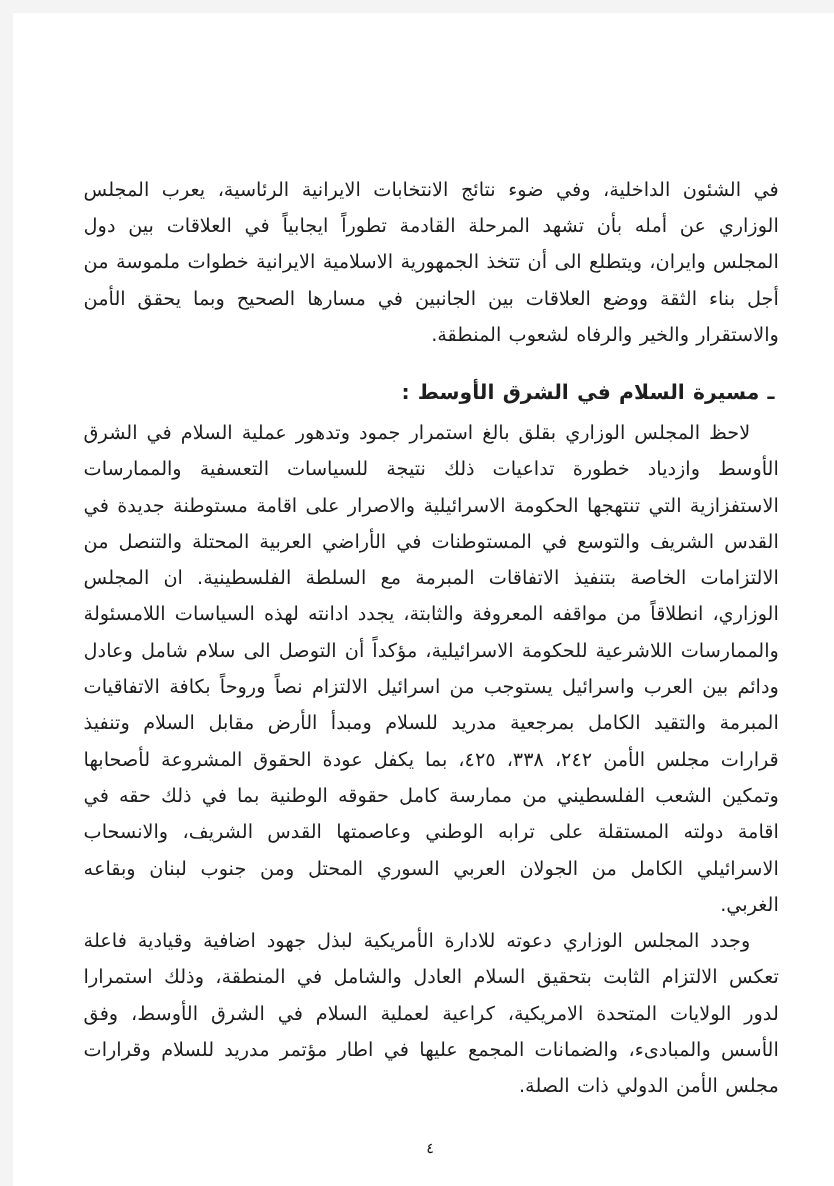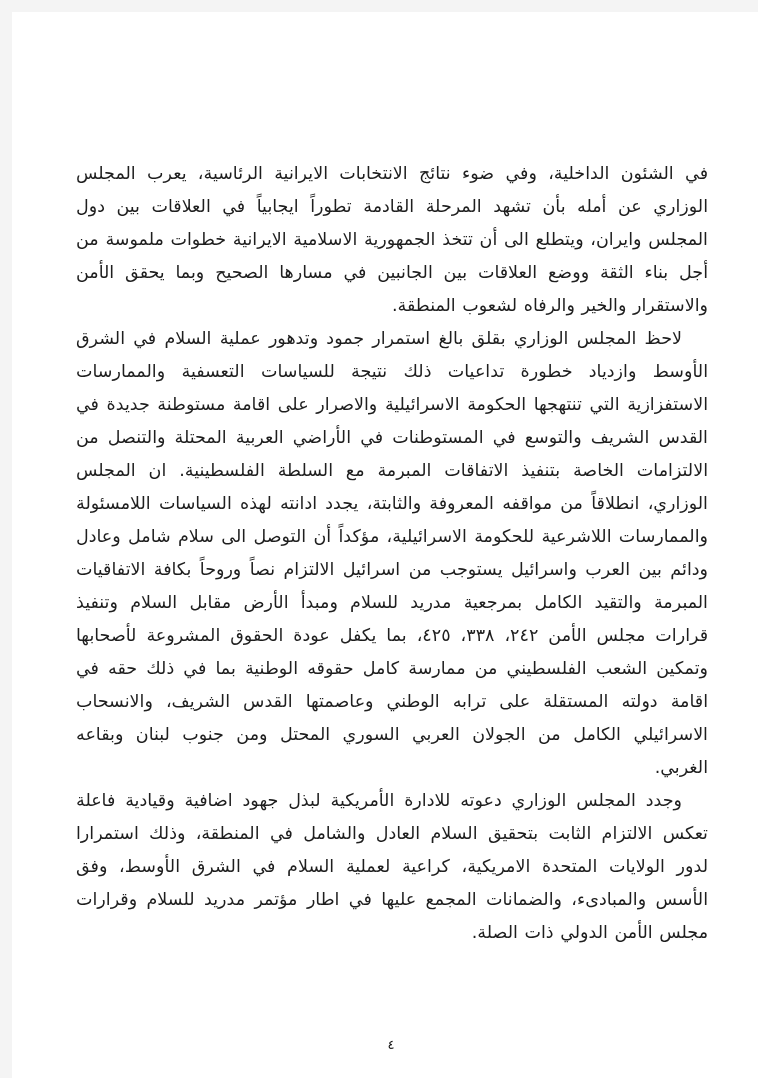--- a/index.html
+++ b/index.html
@@ -65,20 +65,21 @@
 </style>
 </head>
 <body>
 
 <div class="scan-page">
 
   <div class="text-block">
 
     <p class="para">في الشئون الداخلية، وفي ضوء نتائج الانتخابات الايرانية الرئاسية،  يعرب المجلس الوزاري عن أمله بأن تشهد المرحلة القادمة تطوراً ايجابياً في العلاقات بين دول المجلس وايران، ويتطلع الى أن تتخذ الجمهورية الاسلامية الايرانية خطوات ملموسة من أجل بناء الثقة ووضع العلاقات بين الجانبين في مسارها الصحيح وبما يحقق الأمن والاستقرار والخير والرفاه لشعوب المنطقة.</p>
 
+    <h2 class="section-heading">ـ مسيرة السلام في الشرق الأوسط :</h2>
 
     <p class="para indented">لاحظ المجلس الوزاري بقلق بالغ استمرار جمود وتدهور عملية السلام في الشرق الأوسط وازدياد خطورة تداعيات ذلك نتيجة للسياسات التعسفية والممارسات الاستفزازية التي تنتهجها الحكومة الاسرائيلية والاصرار على اقامة مستوطنة جديدة في القدس الشريف والتوسع في المستوطنات في الأراضي العربية المحتلة والتنصل من الالتزامات الخاصة بتنفيذ الاتفاقات المبرمة مع السلطة الفلسطينية. ان المجلس الوزاري، انطلاقاً من مواقفه المعروفة والثابتة، يجدد ادانته لهذه السياسات اللامسئولة والممارسات اللاشرعية للحكومة الاسرائيلية، مؤكداً أن التوصل الى سلام شامل وعادل ودائم بين العرب واسرائيل يستوجب من اسرائيل الالتزام نصاً وروحاً بكافة الاتفاقيات المبرمة والتقيد الكامل بمرجعية مدريد للسلام ومبدأ الأرض مقابل السلام وتنفيذ قرارات مجلس الأمن ٢٤٢، ٣٣٨، ٤٢٥، بما يكفل عودة الحقوق المشروعة لأصحابها وتمكين الشعب الفلسطيني من ممارسة كامل حقوقه الوطنية بما في ذلك حقه في اقامة دولته المستقلة على ترابه الوطني وعاصمتها القدس الشريف، والانسحاب الاسرائيلي الكامل من الجولان العربي السوري المحتل ومن جنوب لبنان وبقاعه الغربي.</p>
 
     <p class="para indented">وجدد المجلس الوزاري دعوته للادارة الأمريكية لبذل جهود اضافية وقيادية فاعلة تعكس الالتزام الثابت بتحقيق السلام العادل والشامل في المنطقة، وذلك استمرارا لدور الولايات المتحدة الامريكية، كراعية لعملية السلام في الشرق الأوسط، وفق الأسس والمبادىء، والضمانات المجمع عليها في اطار مؤتمر مدريد للسلام وقرارات مجلس الأمن الدولي ذات الصلة.</p>
 
 
   </div>
 
   <div class="page-number">٤</div>
 

